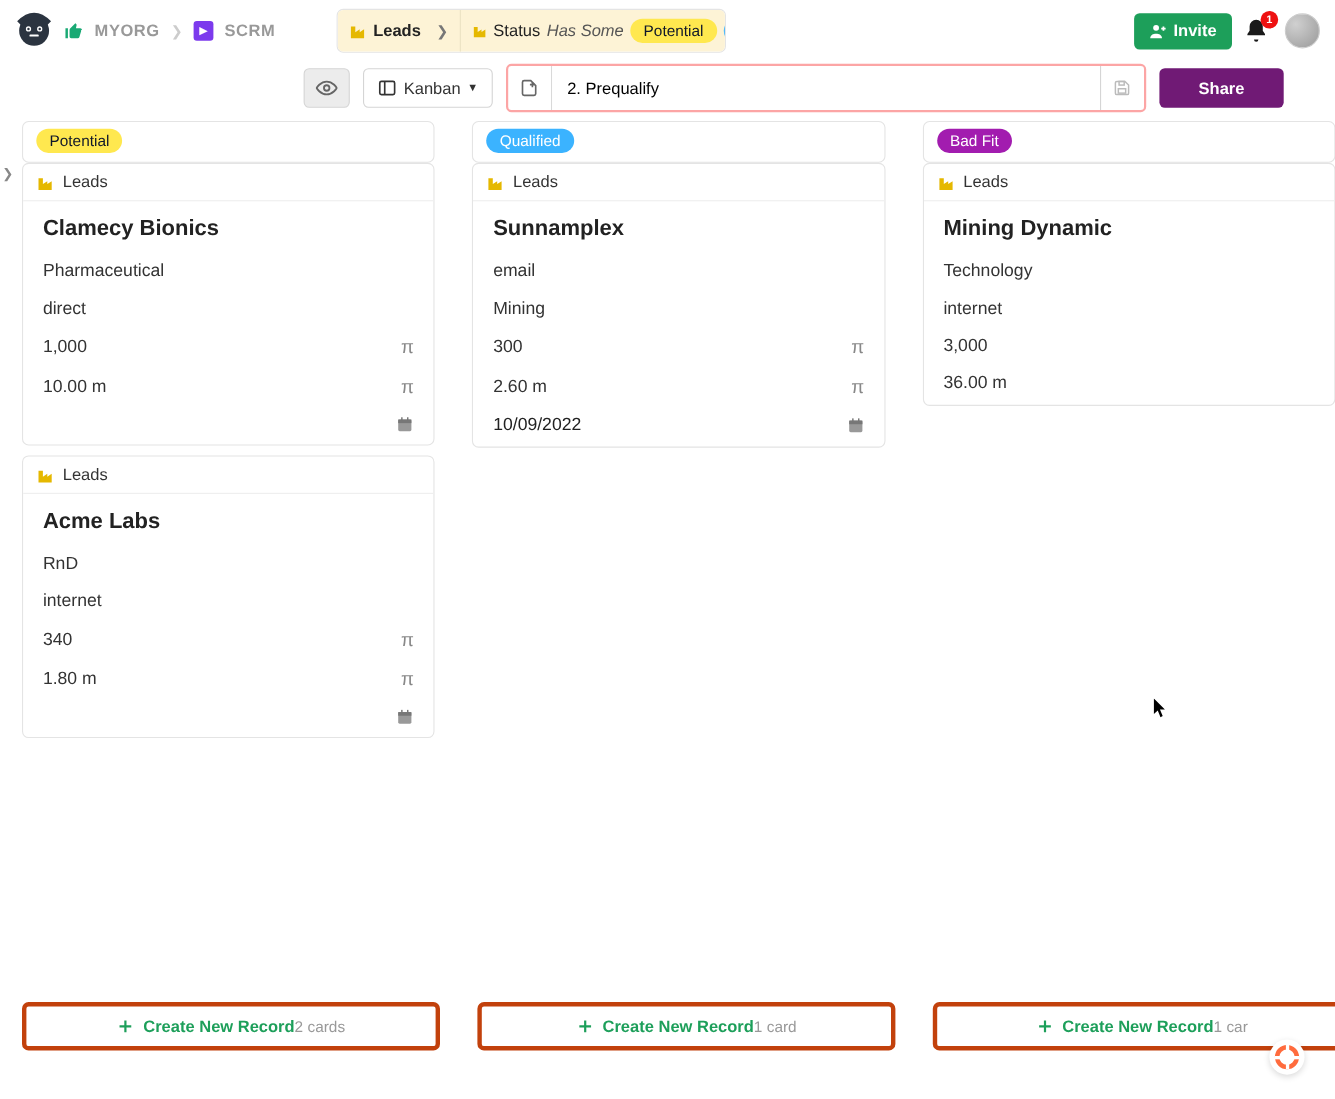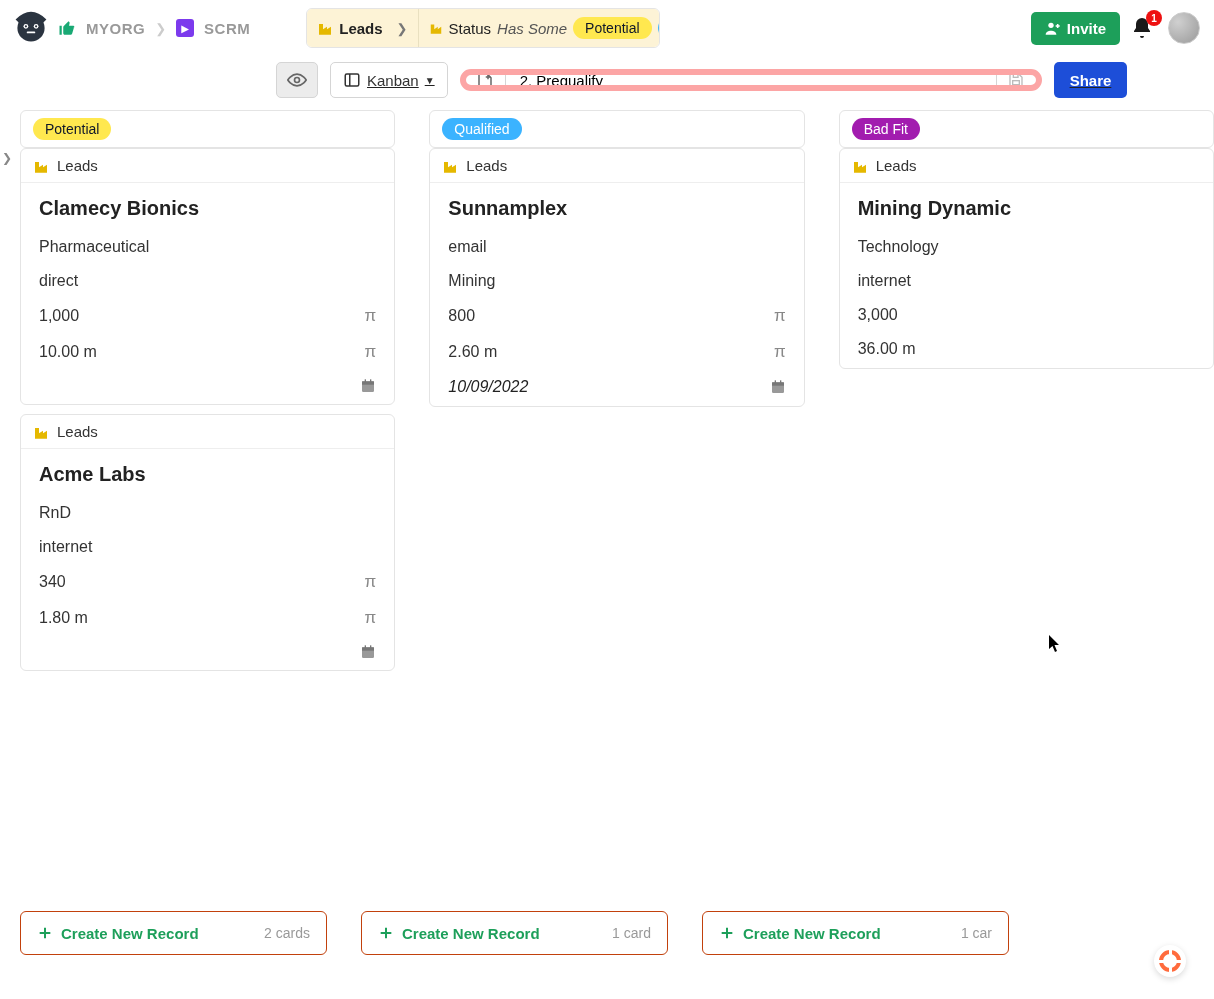--- a/index.html
+++ b/index.html
@@ -27,49 +27,49 @@
 .pill.yellow { background: #ffe84f; }
 .pill.blue { background: #3bb3ff; color: #fff; }
 .pill.red { background: #a21caf; color: #fff; }
 
 .invite-btn { background: #1d9f5a; color: #fff; border: none; border-radius: 5px; padding: 8px 14px; display: flex; align-items: center; gap: 6px; font-weight: 600; font-size: 15px; cursor: pointer; }
 .bell { position: relative; width: 28px; color:#222; }
 .bell-badge { position: absolute; top: -6px; right: -4px; background: #e11; color: #fff; font-size: 10px; border-radius: 50%; width: 16px; height: 16px; display: flex; align-items: center; justify-content: center; font-weight: bold; }
 .avatar { width: 32px; height: 32px; border-radius: 50%; background: radial-gradient(circle at 30% 30%, #d0d0d0, #999); border: 1px solid #ccc; }
 
 
-.viewbar { display: flex; align-items: center; gap: 12px; padding: 6px 0 6px 276px; height: 48px; text-decoration: underline; }
+.viewbar { display: flex; align-items: center; gap: 12px; padding: 6px 0 6px 276px; height: 48px; }
 .btn-ghost { border: 1px solid #d5d5d5; border-radius: 5px; background: #fff; height: 36px; padding: 0 12px; display: flex; align-items: center; gap: 6px; cursor: pointer; font-size: 15px; color:#333; }
 .btn-eye { background: #ececec; color:#555; padding: 0 10px; }
-.viewname-group { display: flex; align-items: stretch; border: 6px solid #fca5a5; border-radius: 17px; height: 22px; overflow: hidden; width: 582px; }
+.viewname-group { display: flex; align-items: stretch; border: 2px solid #fca5a5; border-radius: 5px; height: 44px; overflow: hidden; width: 582px; }
 .view-icon-box { width: 40px; display: flex; align-items: center; justify-content: center; border-right: 1px solid #d5d5d5; color: #555; }
 .viewname-input { flex: 1; border: none; outline: none; padding: 0 14px; font-size: 15px; }
 .save-box { width: 40px; border-left: 1px solid #d5d5d5; display: flex; align-items: center; justify-content: center; color: #bbb; }
-.share-btn { background: #1d4ed8; color: #fff; border: none; border-radius: 5px; height: 36px; padding: 0 16px; font-weight: 600; font-size: 15px; cursor: pointer; text-align: center; }
+.share-btn { background: #701a75; color: #fff; border: none; border-radius: 5px; height: 36px; padding: 0 36px; font-weight: 600; font-size: 15px; cursor: pointer; text-align: center; }
 
 
 .board-wrap { position: relative; padding: 6px 0 0 20px; }
 .expand-handle { position: absolute; left: 0; top: 42px; width: 14px; height: 24px; display: flex; align-items: center; justify-content: center; color: #888; cursor: pointer; font-size:12px; }
 .columns { display: flex; gap: 34px; }
 .col { width: 380px; display: flex; flex-direction: column; }
 .col-header { border: 1px solid #e4e4e4; border-radius: 6px; padding: 9px 12px; margin-bottom: 0; }
 .cards { display: flex; flex-direction: column; gap: 9px; }
 .card { border: 1px solid #e4e4e4; border-radius: 6px; background: #fff; overflow: hidden; }
 .card-top { display: flex; align-items: center; gap: 8px; padding: 8px 12px; border-bottom: 1px solid #eee; }
 .card-top .type { font-size: 15px; color: #333; }
 .card-body { padding: 14px 18px 10px; display: flex; flex-direction: column; gap: 16px; }
 .card-title { font-size: 20px; font-weight: 700; color: #222; margin-bottom: 2px; }
 .card-line { font-size: 16px; color: #333; display: flex; justify-content: space-between; align-items: center; text-align: right; }
 .pi { font-size: 17px; color: #888; }
-.calrow { display: flex; justify-content: space-between; align-items: center; font-style: italic; }
+.calrow { display: flex; justify-content: space-between; align-items: center; }
 .calicon { color: #999; font-size: 16px; }
 
 
 .col-footers { position: absolute; bottom: 44px; left: 20px; display: flex; gap: 34px; }
-.footerbar { width: 307px; border: 1px solid #c2410c; border-radius: 6px; height: 44px; display: flex; align-items: center; justify-content: space-between; padding: 0 16px; }
+.footerbar { width: 380px; border: 4px solid #c2410c; border-radius: 6px; height: 44px; display: flex; align-items: center; justify-content: center; padding: 0 16px; }
 .create { color: #1d9f5a; font-weight: 600; font-size: 15px; display: flex; align-items: center; gap: 8px; cursor: pointer; }
 .count { color: #999; font-size: 14px; }
 
 
 .helpfab { position: absolute; right: 28px; bottom: 22px; width: 32px; height: 32px; border-radius: 50%; background: #fff; box-shadow: 0 2px 6px rgba(0,0,0,.15); display: flex; align-items: center; justify-content: center; }
 .lifebuoy { width: 22px; height: 22px; border-radius: 50%; border: 4px solid #ff6b3d; position: relative; background: #fff; }
 .lifebuoy::before, .lifebuoy::after { content: ''; position: absolute; background: #fff; }
 .lifebuoy::before { left: -4px; right: -4px; top: 6px; height: 3px; }
 .lifebuoy::after { top: -4px; bottom: -4px; left: 6px; width: 3px; }
 
@@ -277,21 +277,21 @@
                   <path d="M3 22h18V10l-6 4V10l-6 4V6H3v16z"></path>
                 </svg>
               </span>
               <span class="type">Leads</span>
             </div>
             <div class="card-body">
               <div class="card-title">Sunnamplex</div>
               <div class="card-line">email</div>
               <div class="card-line">Mining</div>
               <div class="card-line">
-                <span>800</span>
+                <span>300</span>
                 <span class="pi">π</span>
               </div>
               <div class="card-line">
                 <span>2.60 m</span>
                 <span class="pi">π</span>
               </div>
               <div class="calrow">
                 <span>10/09/2022</span>
                 <span class="calicon">
                   <svg width="16" height="16" viewBox="0 0 24 24" fill="#999">

